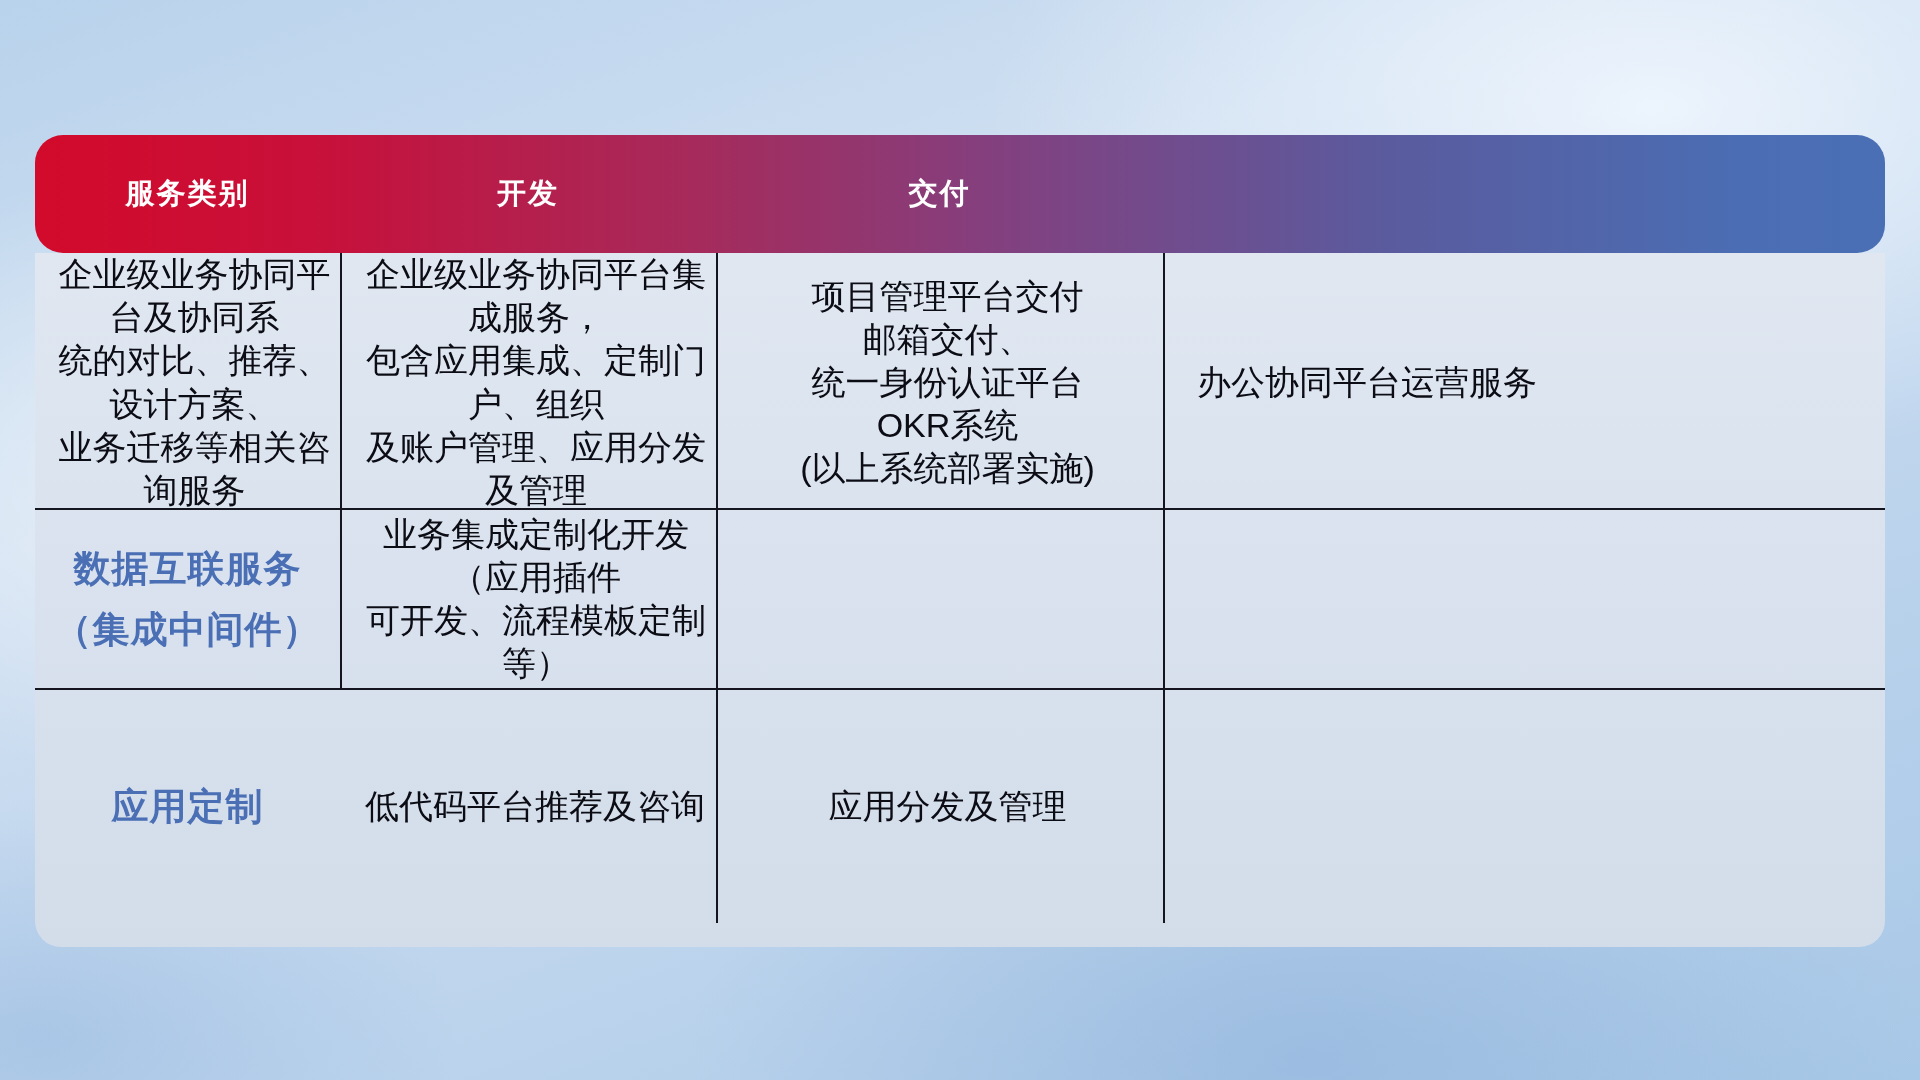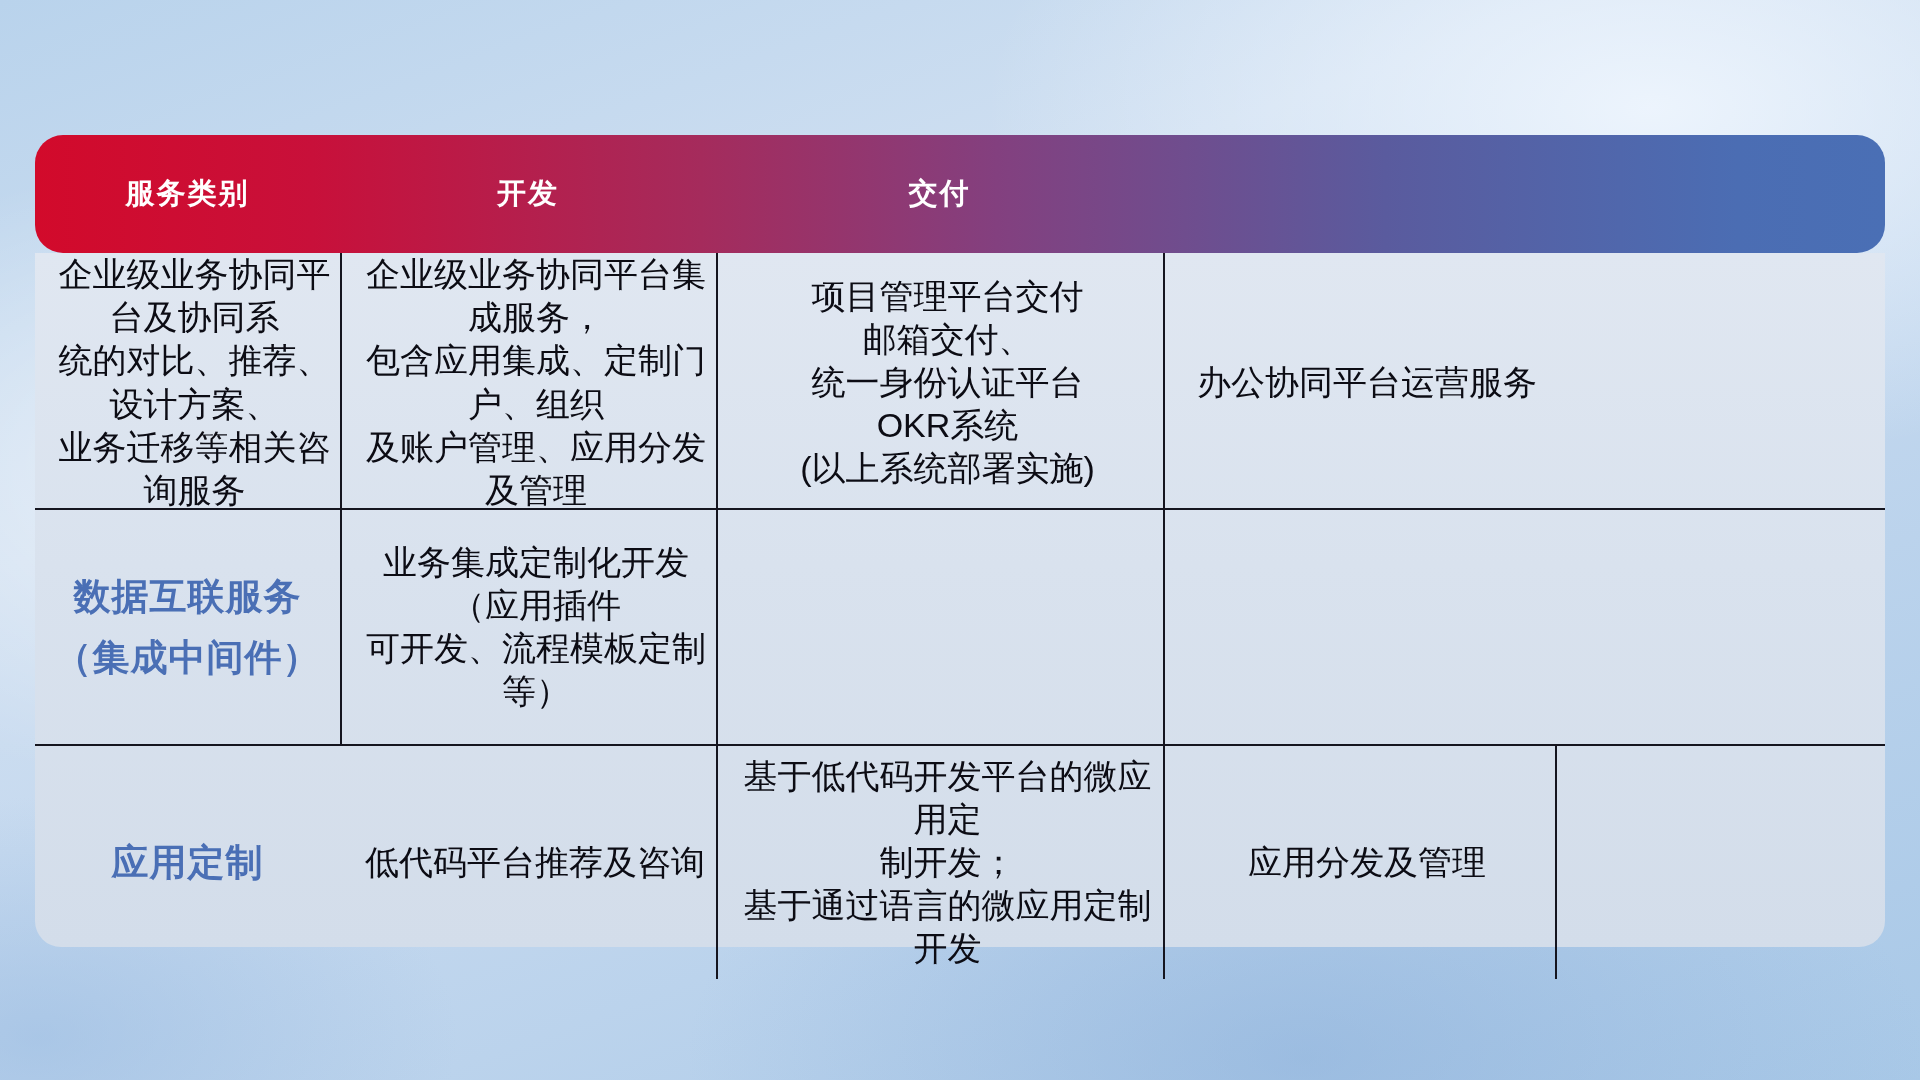--- a/index.html
+++ b/index.html
@@ -31,21 +31,21 @@
     position:absolute;left:0;top:118px;width:1850px;height:694px;
     background:linear-gradient(180deg,#e0e7f1 0%,#d9e2ee 45%,#d3ddea 100%);
     border-bottom-left-radius:26px;border-bottom-right-radius:26px;
     z-index:1;
   }
   .trow{
     display:grid;grid-template-columns:305px 376px 447px 392px 330px;
     box-sizing:border-box;
   }
   .trow.r1{height:255px;}
-  .trow.r2{height:236px;border-top:2px solid #15151f;}
+  .trow.r2{height:180px;border-top:2px solid #15151f;}
   .trow.r3{height:235px;border-top:2px solid #15151f;}
   .td{
     display:flex;align-items:center;justify-content:center;
     box-sizing:border-box;overflow:visible;
   }
   .td.c3,.td.c4,.td.c5{border-left:2px solid #15151f;}
   .cell-text{
     width:max-content;max-width:none;
     white-space:pre-line;text-align:center;
     font-size:34px;line-height:1.27;color:#0c0c14;margin-left:14px;
@@ -110,25 +110,20 @@
       </div>
     </div>
 
     <div class="trow r3">
       <div class="td c1">
         <div class="cat-text">应用定制</div>
       </div>
       <div class="td c2">
         <div class="cell-text">低代码平台推荐及咨询</div>
       </div>
-      <div class="td c3">
-        <div class="cell-text">基于低代码开发平台的微应用定
-制开发；
-基于通过语言的微应用定制开发</div>
-      </div>
       <div class="td c4">
         <div class="cell-text">应用分发及管理</div>
       </div>
       <div class="td c5">
         <div class="cell-text"></div>
       </div>
     </div>
 
   </div>
 </div>

